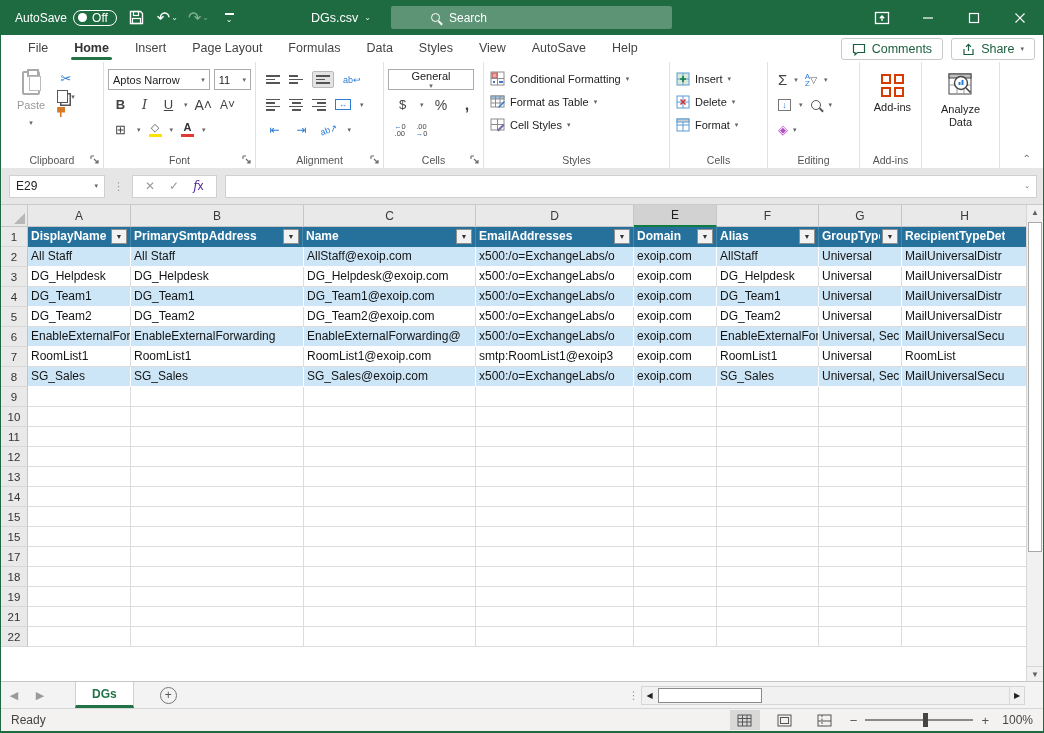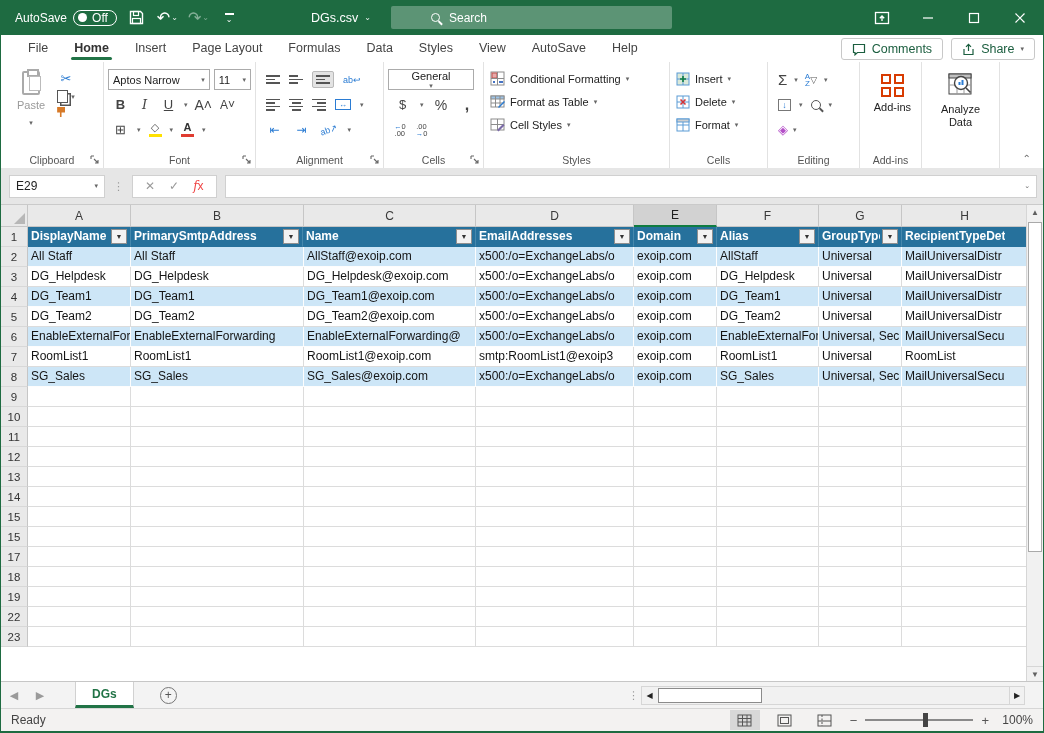--- a/index.html
+++ b/index.html
@@ -72,21 +72,21 @@
   .eraser{color:#b44fc8;font-size:13px;}
   .addins-ico{display:grid;grid-template-columns:10px 10px;grid-template-rows:10px 10px;gap:3px;margin-top:3px;}
   .addins-ico i{border:2.5px solid #d83b01;}
   .collapse{position:absolute;right:12px;bottom:4px;color:#666;font-size:10px;}
 
   
   .formulabar{position:absolute;top:168px;left:0;right:0;height:37px;background:#e6e6e6;display:flex;align-items:center;border-bottom:1px solid #cacaca;}
   .namebox{margin-left:8px;width:96px;height:23px;background:#fff;border:1px solid #d0d0d0;display:flex;align-items:center;font-size:12px;color:#222;padding:0 6px;justify-content:space-between;}
   .fdots{color:#999;font-size:11px;margin:0 8px;}
   .fbtns{background:#fff;border:1px solid #d0d0d0;height:23px;display:flex;align-items:center;gap:14px;padding:0 12px;color:#9a9a9a;font-size:12px;}
-  .fx{color:#ef4444;font-size:12px;}
+  .fx{color:#4c1d95;font-size:12px;}
   .fx i{font-family:"DejaVu Serif",serif;}
   .finput{margin-left:8px;flex:1;margin-right:6px;height:23px;background:#fff;border:1px solid #d0d0d0;display:flex;align-items:center;justify-content:flex-end;padding:0 6px;color:#777;font-size:10px;}
 
   
   .grid{position:absolute;top:205px;left:0;right:0;height:476px;background:#fff;overflow:hidden;}
   .colhdrs{display:flex;height:22px;}
   .corner{width:27px;background:#e9e9e9;border-right:1px solid #c6c6c6;border-bottom:1px solid #c6c6c6;position:relative;}
   .corner::after{content:"";position:absolute;right:2px;bottom:2px;border-left:11px solid transparent;border-bottom:11px solid #b7b7b7;}
   .chcell{background:#e9e9e9;border-right:1px solid #c6c6c6;border-bottom:1px solid #c6c6c6;display:flex;align-items:center;justify-content:center;font-size:12px;color:#3a3a3a;}
   .chcell.selected{background:#d2d2d2;border-bottom:2px solid #107c41;color:#1e1e1e;}
@@ -739,32 +739,32 @@
           <div class="cell" style="width: 103px;"></div>
           <div class="cell" style="width: 173px;"></div>
           <div class="cell" style="width: 172px;"></div>
           <div class="cell" style="width: 158px;"></div>
           <div class="cell" style="width: 83px;"></div>
           <div class="cell" style="width: 102px;"></div>
           <div class="cell" style="width: 83px;"></div>
           <div class="cell" style="width: 126px;"></div>
         </div>
         <div class="grow">
+          <div class="rownum">21</div>
+          <div class="cell" style="width: 103px;"></div>
+          <div class="cell" style="width: 173px;"></div>
+          <div class="cell" style="width: 172px;"></div>
+          <div class="cell" style="width: 158px;"></div>
+          <div class="cell" style="width: 83px;"></div>
+          <div class="cell" style="width: 102px;"></div>
+          <div class="cell" style="width: 83px;"></div>
+          <div class="cell" style="width: 126px;"></div>
+        </div>
+        <div class="grow">
           <div class="rownum">22</div>
-          <div class="cell" style="width: 103px;"></div>
-          <div class="cell" style="width: 173px;"></div>
-          <div class="cell" style="width: 172px;"></div>
-          <div class="cell" style="width: 158px;"></div>
-          <div class="cell" style="width: 83px;"></div>
-          <div class="cell" style="width: 102px;"></div>
-          <div class="cell" style="width: 83px;"></div>
-          <div class="cell" style="width: 126px;"></div>
-        </div>
-        <div class="grow">
-          <div class="rownum">23</div>
           <div class="cell" style="width: 103px;"></div>
           <div class="cell" style="width: 173px;"></div>
           <div class="cell" style="width: 172px;"></div>
           <div class="cell" style="width: 158px;"></div>
           <div class="cell" style="width: 83px;"></div>
           <div class="cell" style="width: 102px;"></div>
           <div class="cell" style="width: 83px;"></div>
           <div class="cell" style="width: 126px;"></div>
         </div>
       </div>

